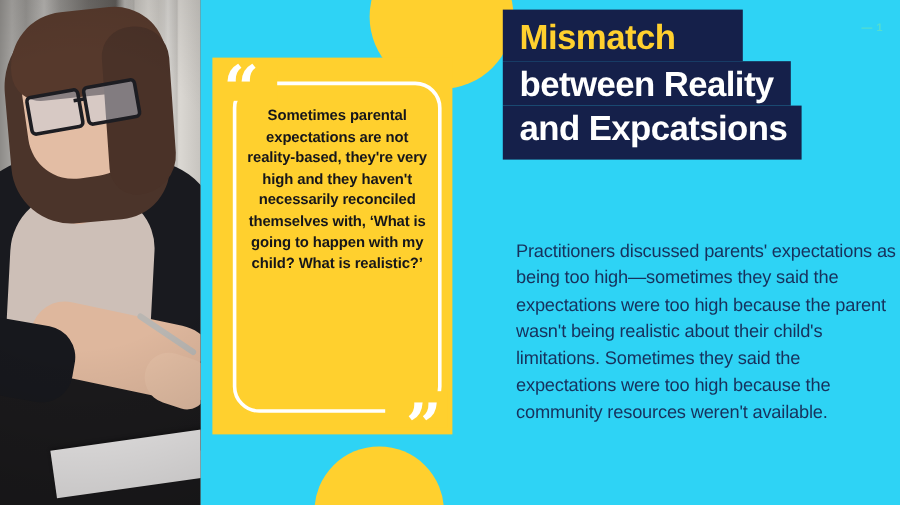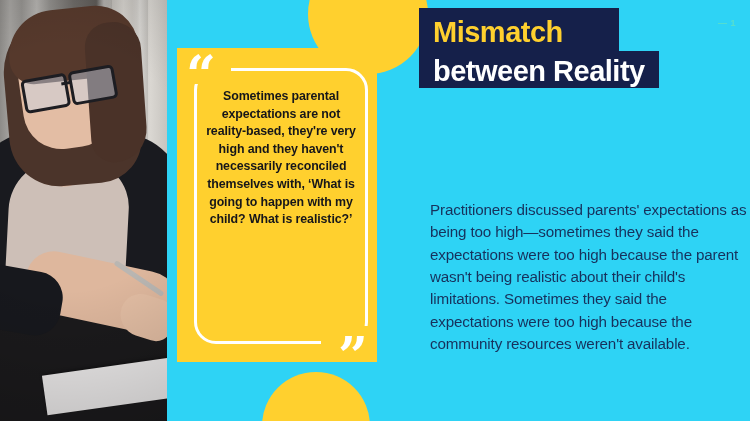--- a/index.html
+++ b/index.html
@@ -411,20 +411,21 @@
     <div class="frame-notch-tl"></div>
     <div class="frame-notch-br"></div>
     <div class="quote-mark open">“</div>
     <div class="quote-text">Sometimes parental expectations are not reality-based, they're very high and they haven't necessarily reconciled themselves with, ‘What is going to happen with my child? What is realistic?’</div>
     <div class="quote-mark close">”</div>
   </div>
 
   <div class="title-wrap">
     <span class="title-line l1">Mismatch</span>
     <span class="title-line l2">between Reality</span>
+    <span class="title-line l3">and Expcatsions</span>
   </div>
 
   <div class="page-num">— 1</div>
 
 
   <div class="body-text">Practitioners discussed parents' expectations as being too high—sometimes they said the expectations were too high because the parent wasn't being realistic about their child's limitations. Sometimes they said the expectations were too high because the community resources weren't available.</div>
 
 </div>
 
 </body></html>

